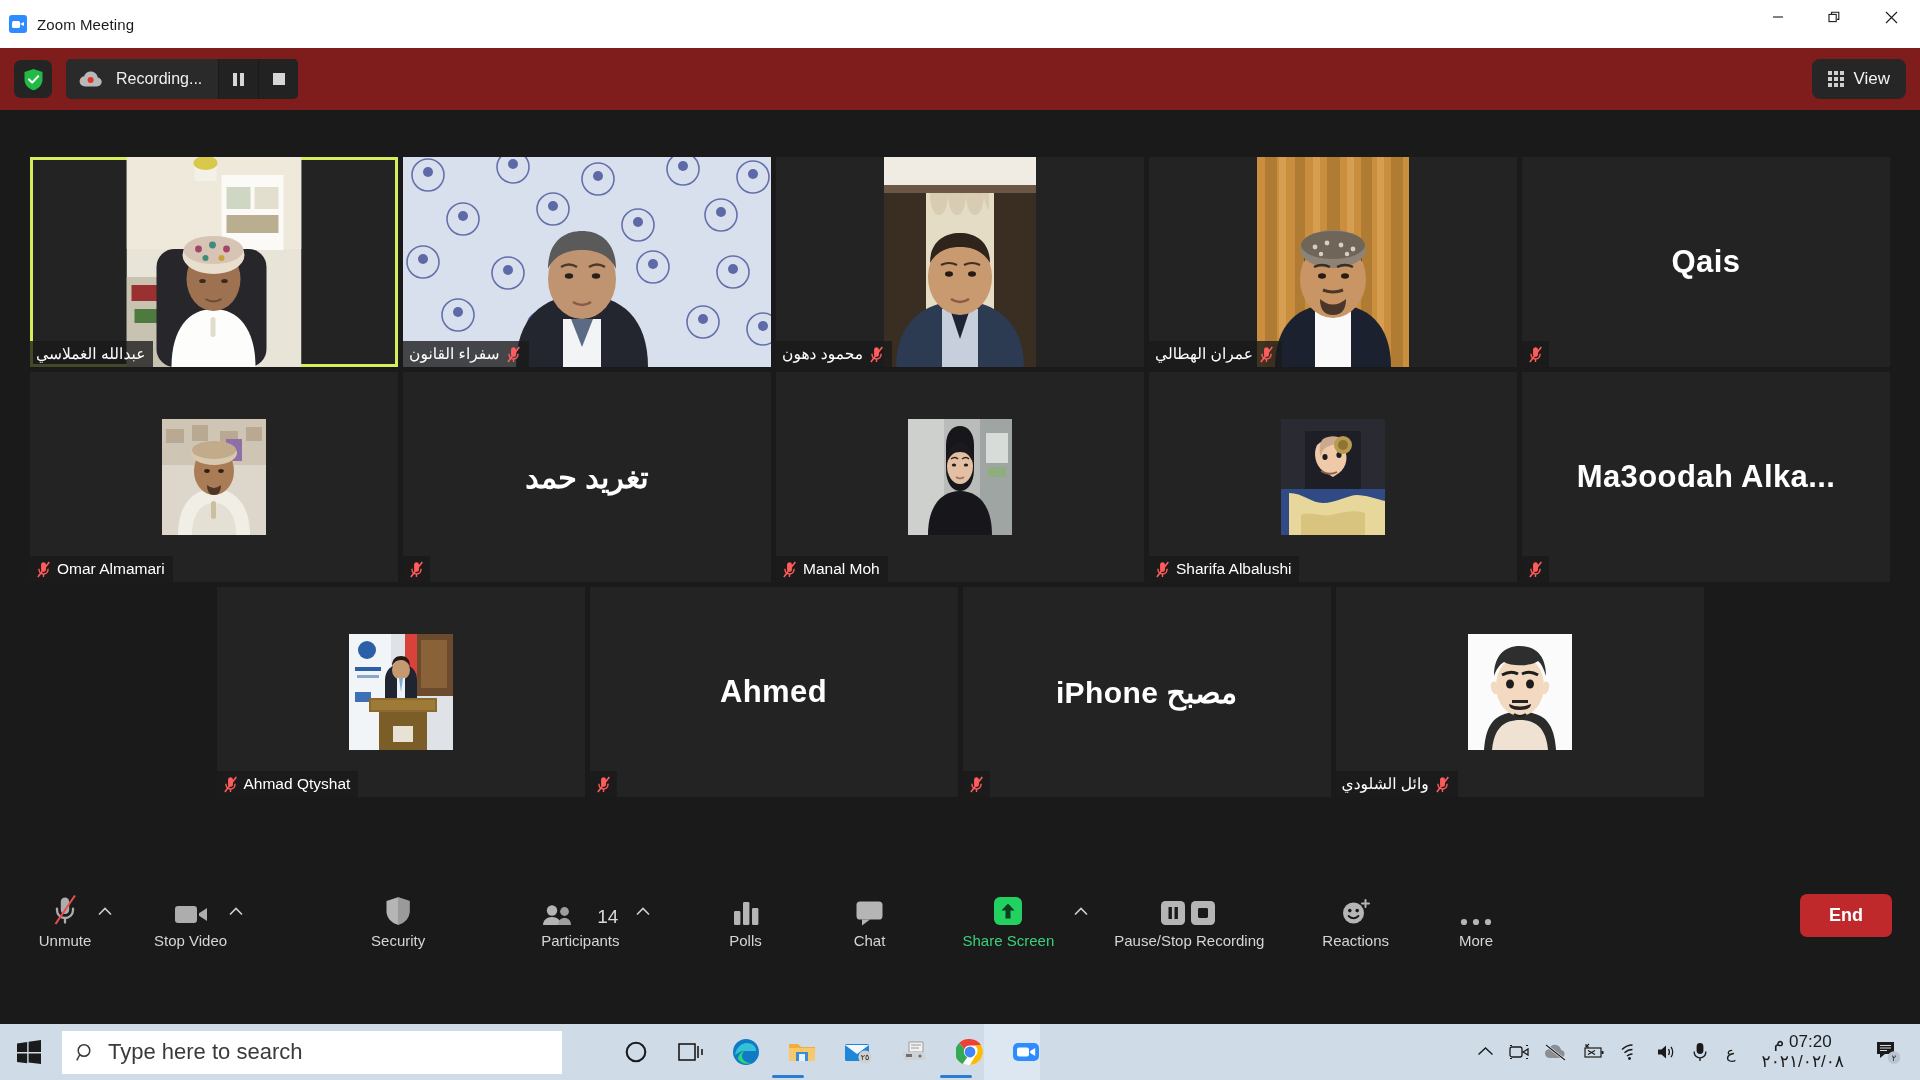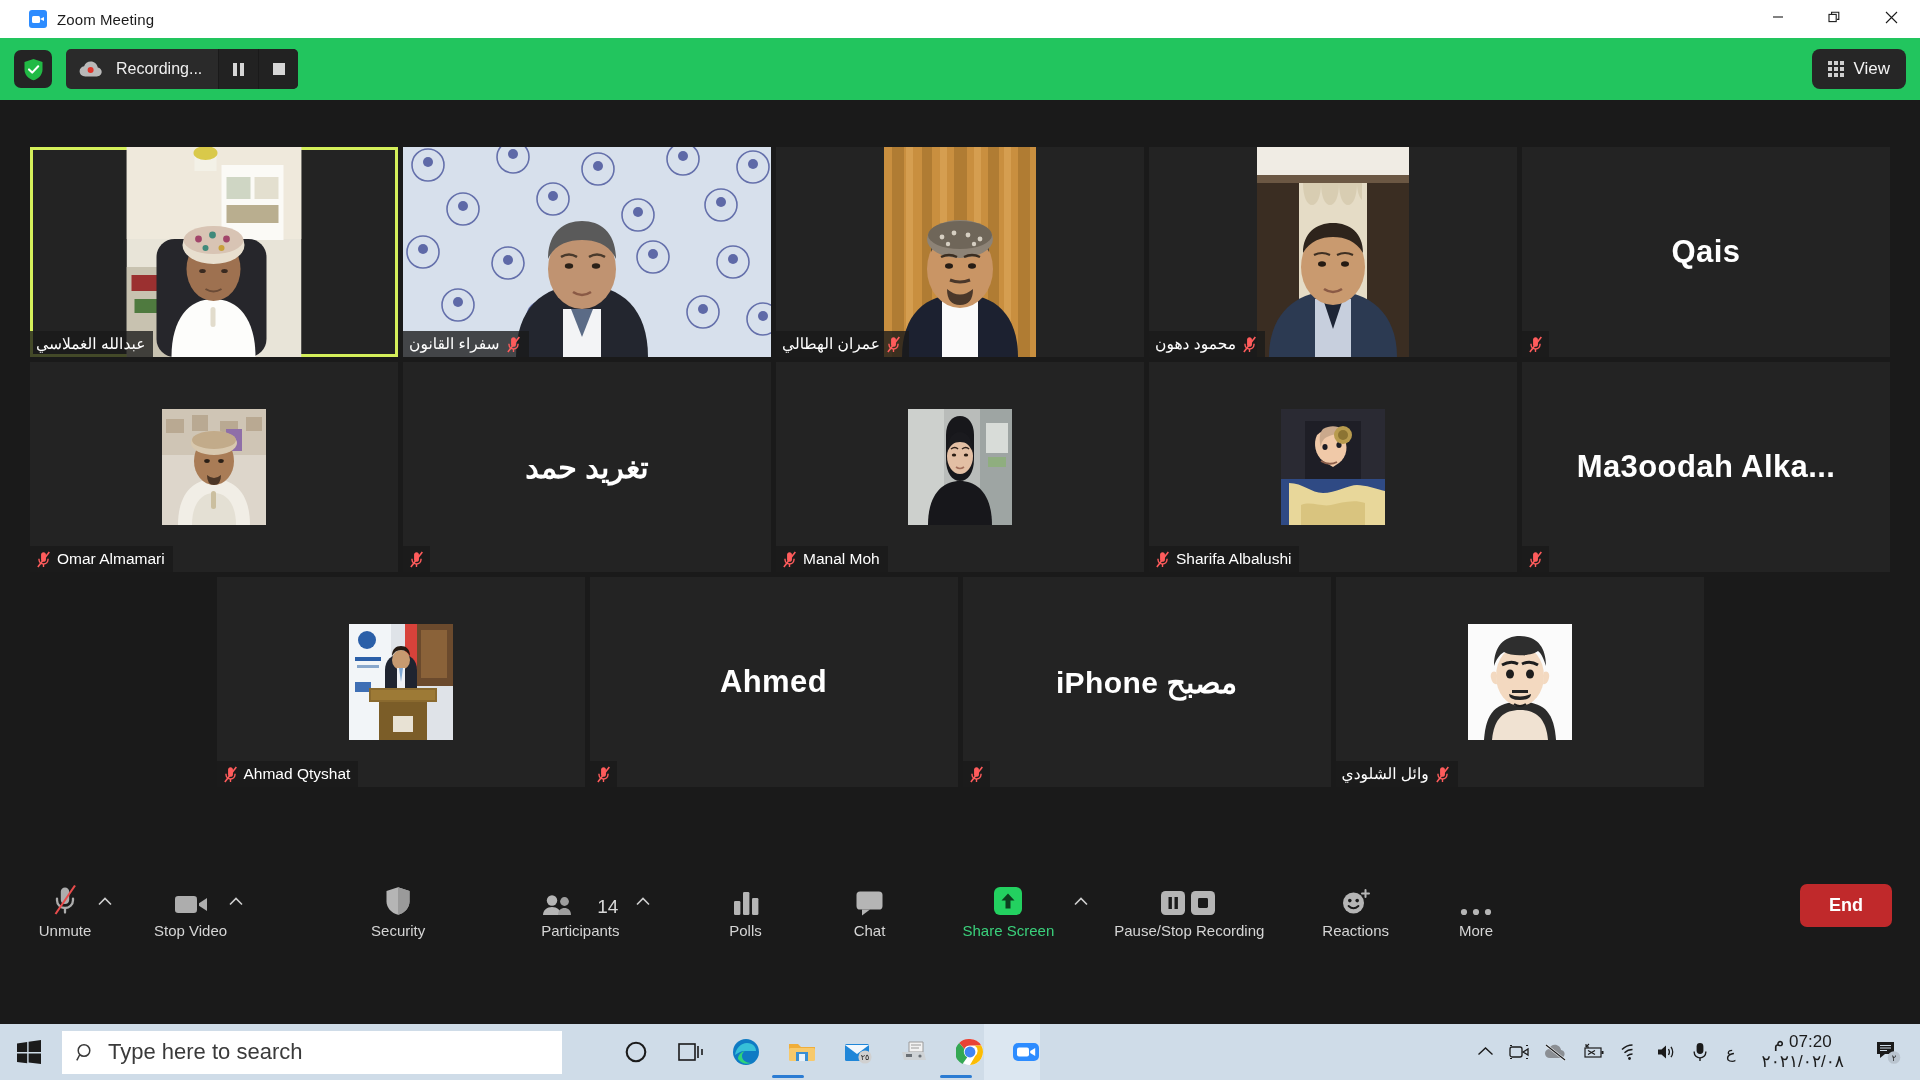--- a/index.html
+++ b/index.html
@@ -4,23 +4,22 @@
 <style>
   * { margin:0; padding:0; box-sizing:border-box; }
   html, body {
     width:1920px; height:1080px; overflow:hidden;
     background:#1a1a1a;
     font-family:"Liberation Sans", sans-serif;
   }
 
   
   .titlebar{
-    height:38px; background:#ffffff; display:flex; align-items:center;
+    height:48px; background:#ffffff; display:flex; align-items:center;
     position:relative;
-    padding-left:20px;
   }
   .tb-icon{
     width:18px; height:18px; margin-left:9px; margin-right:10px;
     background:#2d8cff; border-radius:3px; position:relative; flex:0 0 auto;
   }
   .tb-icon::before{
     content:""; position:absolute; left:3px; top:5.5px;
     width:8px; height:7px; background:#fff; border-radius:1.5px;
   }
   .tb-icon::after{
@@ -31,21 +30,21 @@
   .tb-title{ font-size:15px; color:#1b1b1b; letter-spacing:.1px; }
   .tb-controls{ position:absolute; right:0; top:0; height:34px; display:flex; }
   .tb-btn{
     width:57px; height:34px; display:flex; align-items:center; justify-content:center;
     color:#1b1b1b;
   }
   .tb-btn svg{ display:block; }
 
   
   .zoom-header{
-    height:62px; background:#22c55e; display:flex; align-items:center;
+    height:62px; background:#7f1d1d; display:flex; align-items:center;
     padding:0 14px; position:relative;
   }
   .shield-btn{
     width:38px; height:38px; border-radius:7px; background:#242424;
     display:flex; align-items:center; justify-content:center; flex:0 0 auto;
   }
   .rec-group{
     display:flex; align-items:center; height:40px; margin-left:14px;
     background:#2a2a2a; border-radius:5px; overflow:hidden;
   }
@@ -329,20 +328,55 @@
           <path d="M3.2 8.2v.9c0 2.6 2.1 4.7 4.8 4.7s4.8-2.1 4.8-4.7v-.9" stroke="#ff5c5c" stroke-width="1.5" fill="none"></path>
           <path d="M8 13.8V17" stroke="#ff5c5c" stroke-width="1.5"></path>
           <path d="M14.2 1L2 17" stroke="#ff5c5c" stroke-width="1.7"></path>
         </svg>
         <span>سفراء القانون</span>
       </div>
     </div>
 
     <div class="tile">
       <svg class="feed" width="152" height="210" viewBox="0 0 152 210">
+        <rect width="152" height="210" fill="#4a3b2c"></rect>
+        <rect x="0" y="0" width="152" height="28" fill="#f0ece4"></rect>
+        <rect x="0" y="28" width="152" height="8" fill="#6b5743"></rect>
+        <rect x="0" y="36" width="42" height="174" fill="#3a2d22"></rect>
+        <rect x="110" y="36" width="42" height="174" fill="#3a2d22"></rect>
+        <path d="M42 36h68v174H42z" fill="#e5dcc6"></path>
+        <g fill="#d8cdb2">
+          <path d="M46 36c0 14 4 22 9 22s9-8 9-22z"></path>
+          <path d="M64 36c0 14 4 22 9 22s9-8 9-22z"></path>
+          <path d="M82 36c0 14 4 22 9 22s9-8 9-22z"></path>
+          <path d="M100 36c0 8 2 14 5 17V36z"></path>
+        </g>
+        <path d="M12 210c0-44 28-66 64-66s64 22 64 66z" fill="#2c3a52"></path>
+        <path d="M58 210v-58h36v58z" fill="#c7cfdd"></path>
+        <path d="M66 152l10 30 10-30z" fill="#1d2535"></path>
+        <ellipse cx="76" cy="120" rx="32" ry="38" fill="#c99a6f"></ellipse>
+        <path d="M46 106c0-20 13-30 30-30s30 10 30 30c-7-12-18-16-30-16s-23 4-30 16z" fill="#2e241c"></path>
+        <ellipse cx="65" cy="117" rx="4" ry="2.7" fill="#251b13"></ellipse>
+        <ellipse cx="88" cy="117" rx="4" ry="2.7" fill="#251b13"></ellipse>
+        <path d="M57 108q8-4 16 0M80 108q8-4 16 0" stroke="#3e2f22" stroke-width="2.2" fill="none"></path>
+        <path d="M67 142q9 6 18 0" stroke="#8a5a45" stroke-width="2.6" fill="none"></path>
+      </svg>
+      <div class="namestrip ar">
+        <svg class="mute-ic" viewBox="0 0 16 18">
+          <path d="M8 1.3c1.5 0 2.6 1.1 2.6 2.5v5.1c0 1.4-1.1 2.5-2.6 2.5S5.4 10.3 5.4 8.9V3.8C5.4 2.4 6.5 1.3 8 1.3z" fill="#ff5c5c"></path>
+          <path d="M3.2 8.2v.9c0 2.6 2.1 4.7 4.8 4.7s4.8-2.1 4.8-4.7v-.9" stroke="#ff5c5c" stroke-width="1.5" fill="none"></path>
+          <path d="M8 13.8V17" stroke="#ff5c5c" stroke-width="1.5"></path>
+          <path d="M14.2 1L2 17" stroke="#ff5c5c" stroke-width="1.7"></path>
+        </svg>
+        <span>محمود دهون</span>
+      </div>
+    </div>
+
+    <div class="tile">
+      <svg class="feed" width="152" height="210" viewBox="0 0 152 210">
         <rect width="152" height="210" fill="#c98f3f"></rect>
         <g fill="#b07c33">
           <rect x="8" y="0" width="12" height="210"></rect>
             <rect x="38" y="0" width="10" height="210"></rect>
           <rect x="70" y="0" width="13" height="210"></rect>
             <rect x="104" y="0" width="11" height="210"></rect>
           <rect x="134" y="0" width="12" height="210"></rect>
         </g>
         <g fill="#e0ab5f" opacity=".55">
           <rect x="22" y="0" width="7" height="210"></rect>
@@ -375,55 +409,20 @@
           <path d="M8 1.3c1.5 0 2.6 1.1 2.6 2.5v5.1c0 1.4-1.1 2.5-2.6 2.5S5.4 10.3 5.4 8.9V3.8C5.4 2.4 6.5 1.3 8 1.3z" fill="#ff5c5c"></path>
           <path d="M3.2 8.2v.9c0 2.6 2.1 4.7 4.8 4.7s4.8-2.1 4.8-4.7v-.9" stroke="#ff5c5c" stroke-width="1.5" fill="none"></path>
           <path d="M8 13.8V17" stroke="#ff5c5c" stroke-width="1.5"></path>
           <path d="M14.2 1L2 17" stroke="#ff5c5c" stroke-width="1.7"></path>
         </svg>
         <span>عمران الهطالي</span>
       </div>
     </div>
 
     <div class="tile">
-      <svg class="feed" width="152" height="210" viewBox="0 0 152 210">
-        <rect width="152" height="210" fill="#4a3b2c"></rect>
-        <rect x="0" y="0" width="152" height="28" fill="#f0ece4"></rect>
-        <rect x="0" y="28" width="152" height="8" fill="#6b5743"></rect>
-        <rect x="0" y="36" width="42" height="174" fill="#3a2d22"></rect>
-        <rect x="110" y="36" width="42" height="174" fill="#3a2d22"></rect>
-        <path d="M42 36h68v174H42z" fill="#e5dcc6"></path>
-        <g fill="#d8cdb2">
-          <path d="M46 36c0 14 4 22 9 22s9-8 9-22z"></path>
-          <path d="M64 36c0 14 4 22 9 22s9-8 9-22z"></path>
-          <path d="M82 36c0 14 4 22 9 22s9-8 9-22z"></path>
-          <path d="M100 36c0 8 2 14 5 17V36z"></path>
-        </g>
-        <path d="M12 210c0-44 28-66 64-66s64 22 64 66z" fill="#2c3a52"></path>
-        <path d="M58 210v-58h36v58z" fill="#c7cfdd"></path>
-        <path d="M66 152l10 30 10-30z" fill="#1d2535"></path>
-        <ellipse cx="76" cy="120" rx="32" ry="38" fill="#c99a6f"></ellipse>
-        <path d="M46 106c0-20 13-30 30-30s30 10 30 30c-7-12-18-16-30-16s-23 4-30 16z" fill="#2e241c"></path>
-        <ellipse cx="65" cy="117" rx="4" ry="2.7" fill="#251b13"></ellipse>
-        <ellipse cx="88" cy="117" rx="4" ry="2.7" fill="#251b13"></ellipse>
-        <path d="M57 108q8-4 16 0M80 108q8-4 16 0" stroke="#3e2f22" stroke-width="2.2" fill="none"></path>
-        <path d="M67 142q9 6 18 0" stroke="#8a5a45" stroke-width="2.6" fill="none"></path>
-      </svg>
-      <div class="namestrip ar">
-        <svg class="mute-ic" viewBox="0 0 16 18">
-          <path d="M8 1.3c1.5 0 2.6 1.1 2.6 2.5v5.1c0 1.4-1.1 2.5-2.6 2.5S5.4 10.3 5.4 8.9V3.8C5.4 2.4 6.5 1.3 8 1.3z" fill="#ff5c5c"></path>
-          <path d="M3.2 8.2v.9c0 2.6 2.1 4.7 4.8 4.7s4.8-2.1 4.8-4.7v-.9" stroke="#ff5c5c" stroke-width="1.5" fill="none"></path>
-          <path d="M8 13.8V17" stroke="#ff5c5c" stroke-width="1.5"></path>
-          <path d="M14.2 1L2 17" stroke="#ff5c5c" stroke-width="1.7"></path>
-        </svg>
-        <span>محمود دهون</span>
-      </div>
-    </div>
-
-    <div class="tile">
       <div class="bigname">Qais</div>
       <div class="namestrip iconly">
         <svg class="mute-ic" viewBox="0 0 16 18">
           <path d="M8 1.3c1.5 0 2.6 1.1 2.6 2.5v5.1c0 1.4-1.1 2.5-2.6 2.5S5.4 10.3 5.4 8.9V3.8C5.4 2.4 6.5 1.3 8 1.3z" fill="#ff5c5c"></path>
           <path d="M3.2 8.2v.9c0 2.6 2.1 4.7 4.8 4.7s4.8-2.1 4.8-4.7v-.9" stroke="#ff5c5c" stroke-width="1.5" fill="none"></path>
           <path d="M8 13.8V17" stroke="#ff5c5c" stroke-width="1.5"></path>
           <path d="M14.2 1L2 17" stroke="#ff5c5c" stroke-width="1.7"></path>
         </svg>
       </div>
     </div>

